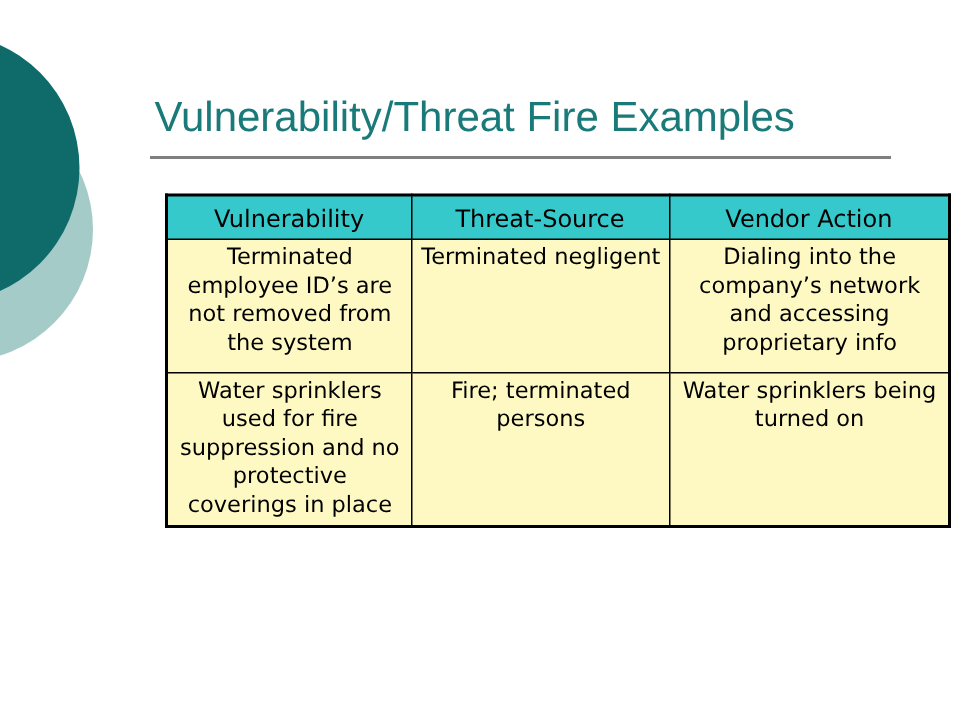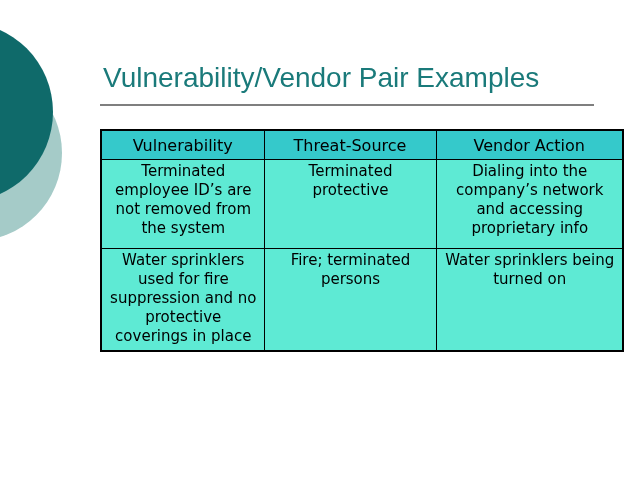--- a/index.html
+++ b/index.html
@@ -53,27 +53,27 @@
     left: 100px;
     top: 104px;
     width: 494px;
     height: 2px;
     background: var(--underline, #7F7F7F);
     z-index: 3;
   }
   
   table.vt-table {
     position: absolute;
-    left: 100px;
+    left: 110px;
     top: 129px;
     width: 522px;
     border-collapse: collapse;
     table-layout: fixed;
     z-index: 3;
-    background: #5eead4;
+    background: #fef9c3;
   }
   table.vt-table col.c1 { width: 163px; }
   table.vt-table col.c2 { width: 172px; }
   table.vt-table col.c3 { width: 187px; }
   table.vt-table th,
   table.vt-table td {
     border: 1px solid var(--border, #000000);
     color: #000000;
   }
   table.vt-table {
@@ -98,40 +98,40 @@
   tr.row-1 td { height: 84px; }
   tr.row-2 td { height: 97px; }
   tr.row-3 td { height: 100px; }
 </style>
 </head>
 <body>
 
 <div class="circle circle-light"></div>
 <div class="circle circle-dark"></div>
 
-<div class="slide-title">Vulnerability/Vendor Pair Examples</div>
+<div class="slide-title">Vulnerability/Threat Fire Examples</div>
 <div class="title-underline"></div>
 
 <table class="vt-table">
   <colgroup>
     <col class="c1">
       <col class="c2">
       <col class="c3">
   </colgroup>
   <thead>
     <tr>
       <th>Vulnerability</th>
       <th>Threat-Source</th>
       <th>Vendor Action</th>
     </tr>
   </thead>
   <tbody>
     <tr class="row-1">
       <td>Terminated employee ID’s are not removed from the system</td>
-      <td>Terminated protective</td>
+      <td>Terminated negligent</td>
       <td>Dialing into the company’s network and accessing proprietary info</td>
     </tr>
     <tr class="row-2">
       <td>Water sprinklers used for fire suppression and no protective coverings in place</td>
       <td>Fire; terminated persons</td>
       <td>Water sprinklers being turned on</td>
     </tr>
   </tbody>
 </table>
 

